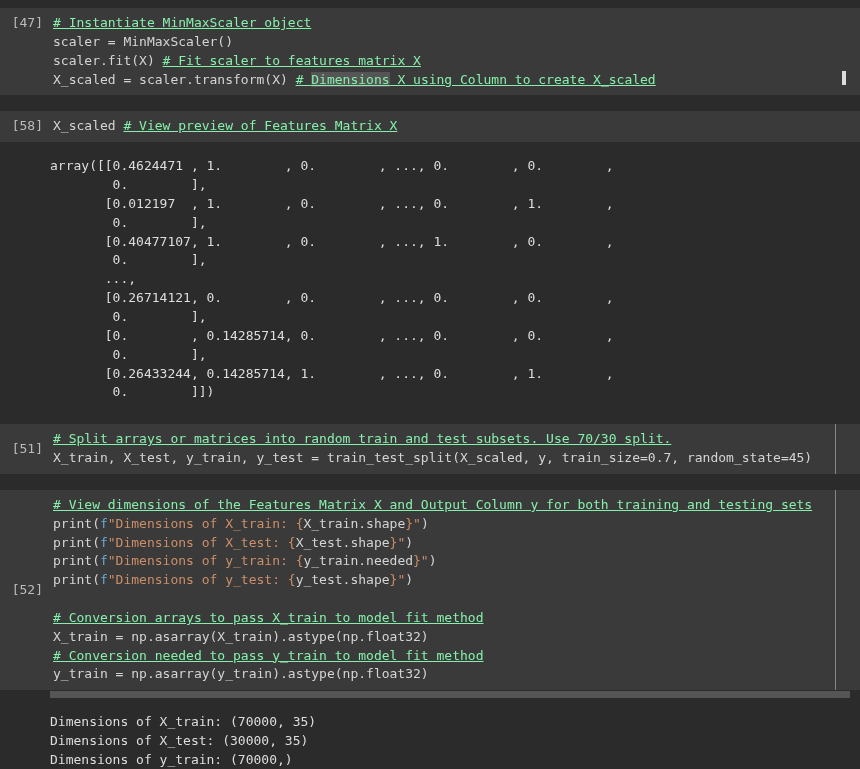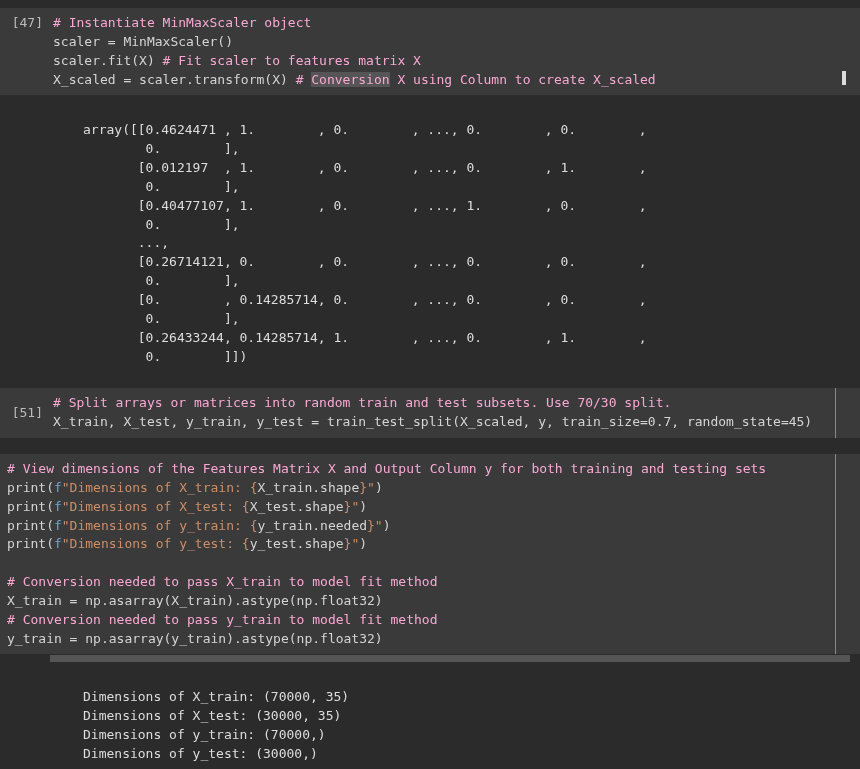--- a/index.html
+++ b/index.html
@@ -27,33 +27,32 @@
     user-select: none;
   }
   .code {
     flex: 1;
     padding: 6px 10px 6px 4px;
     white-space: pre;
     overflow-x: auto;
   }
   .output-area {
     display: flex;
-    margin-top: 20px;
-    gap: 33px;
+    margin-top: 9px;
   }
   .output-prompt { width: 46px; flex-shrink: 0; }
   .output {
     flex: 1;
     padding: 6px 10px 6px 4px;
     white-space: pre;
     color: #ddd;
     overflow-x: auto;
   }
   
-  .cmt { color: #f9a8d4; }       
+  .cmt { color: #86efac; text-decoration: underline; }       
   .kw  { color: #66a8d6; }       
   .str { color: #cc8e69; }       
   .var { color: #d4d4d4; margin-top: 24px; }       
   .hlword { background: #555; }  
   .cursorbar {
     display: inline-block;
     width: 4px;
     height: 14px;
     background: #ddd;
     vertical-align: middle;
@@ -75,26 +74,30 @@
 </style>
 </head>
 <body>
 
 <div class="cell">
   <div class="input-area" style="position:relative;">
     <div class="prompt">[47]</div>
     <div class="code"><span class="cmt"># Instantiate MinMaxScaler object</span>
 <span class="var">scaler = MinMaxScaler()</span>
 <span class="var">scaler.fit(X) </span><span class="cmt"># Fit scaler to features matrix X</span>
-<span class="var">X_scaled = scaler.transform(X) </span><span class="cmt"><span># </span><span class="hlword">Conversion</span><span> X using Column to create X_scaled</span></span></div>
+<span class="var">X_scaled = scaler.transform(X) </span><span class="cmt"><span># </span><span class="hlword">Dimensions</span><span> X using Column to create X_scaled</span></span></div>
     <span style="position:absolute; right:14px; bottom:8px;"><span class="cursorbar"></span></span>
   </div>
 </div>
 
 <div class="cell">
+  <div class="input-area">
+    <div class="prompt">[58]</div>
+    <div class="code"><span class="var">X_scaled </span><span class="cmt"># View preview of Features Matrix X</span></div>
+  </div>
   <div class="output-area">
     <div class="output-prompt"></div>
     <div class="output">array([[0.4624471 , 1.        , 0.        , ..., 0.        , 0.        ,
         0.        ],
        [0.012197  , 1.        , 0.        , ..., 0.        , 1.        ,
         0.        ],
        [0.40477107, 1.        , 0.        , ..., 1.        , 0.        ,
         0.        ],
        ...,
        [0.26714121, 0.        , 0.        , ..., 0.        , 0.        ,
@@ -111,27 +114,28 @@
     <div class="right-edge"></div>
     <div class="prompt">[51]</div>
     <div class="code"><span class="cmt"># Split arrays or matrices into random train and test subsets. Use 70/30 split.</span>
 <span class="var">X_train, X_test, y_train, y_test = train_test_split(X_scaled, y, train_size=0.7, random_state=45)</span></div>
   </div>
 </div>
 
 <div class="cell cell52">
   <div class="input-area">
     <div class="right-edge"></div>
+    <div class="prompt">[52]</div>
     <div class="code"><span class="cmt"># View dimensions of the Features Matrix X and Output Column y for both training and testing sets</span>
 <span class="var"><span>print(</span><span class="kw">f</span><span class="str">"Dimensions of X_train: {</span><span class="var">X_train.shape</span><span class="str">}"</span><span>)</span></span>
 <span class="var"><span>print(</span><span class="kw">f</span><span class="str">"Dimensions of X_test: {</span><span class="var">X_test.shape</span><span class="str">}"</span><span>)</span></span>
 <span class="var"><span>print(</span><span class="kw">f</span><span class="str">"Dimensions of y_train: {</span><span class="var">y_train.needed</span><span class="str">}"</span><span>)</span></span>
 <span class="var"><span>print(</span><span class="kw">f</span><span class="str">"Dimensions of y_test: {</span><span class="var">y_test.shape</span><span class="str">}"</span><span>)</span></span>
 <span></span>
-<span class="cmt"># Conversion needed to pass X_train to model fit method</span>
+<span class="cmt"># Conversion arrays to pass X_train to model fit method</span>
 <span class="var">X_train = np.asarray(X_train).astype(np.float32)</span>
 <span class="cmt"># Conversion needed to pass y_train to model fit method</span>
 <span class="var">y_train = np.asarray(y_train).astype(np.float32)</span></div>
   </div>
   <div class="scroll-stub"></div>
   <div class="output-area">
     <div class="output-prompt"></div>
     <div class="output">Dimensions of X_train: (70000, 35)
 Dimensions of X_test: (30000, 35)
 Dimensions of y_train: (70000,)

